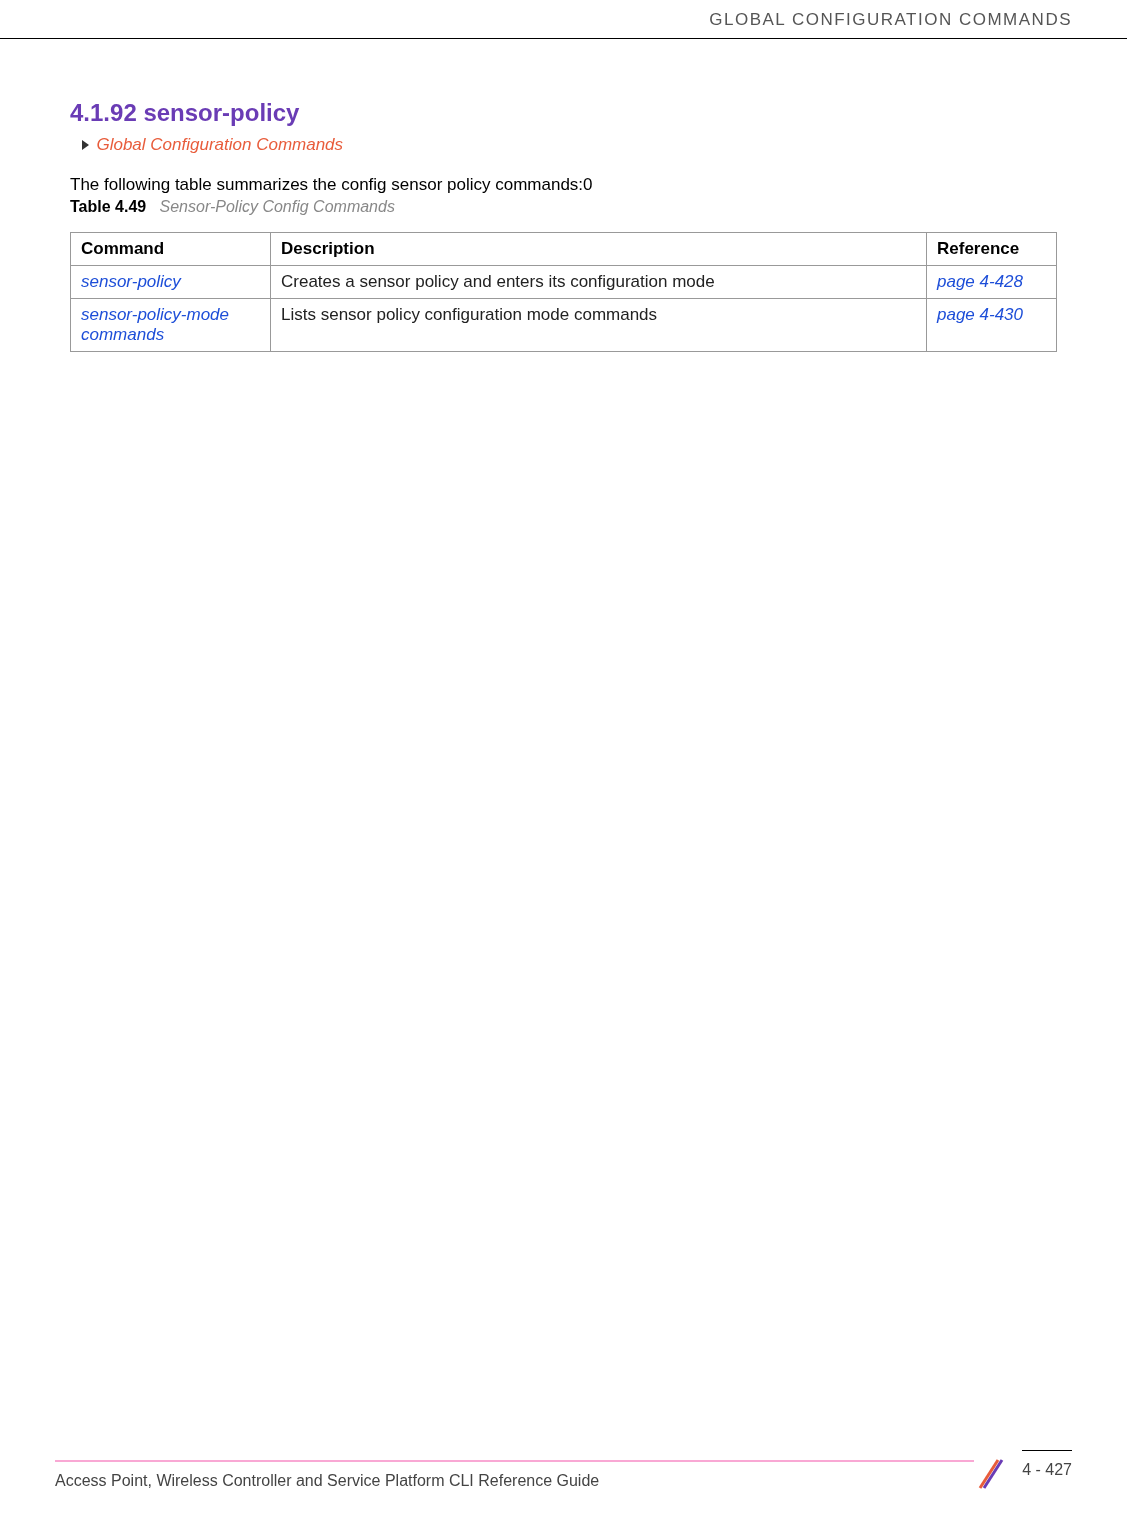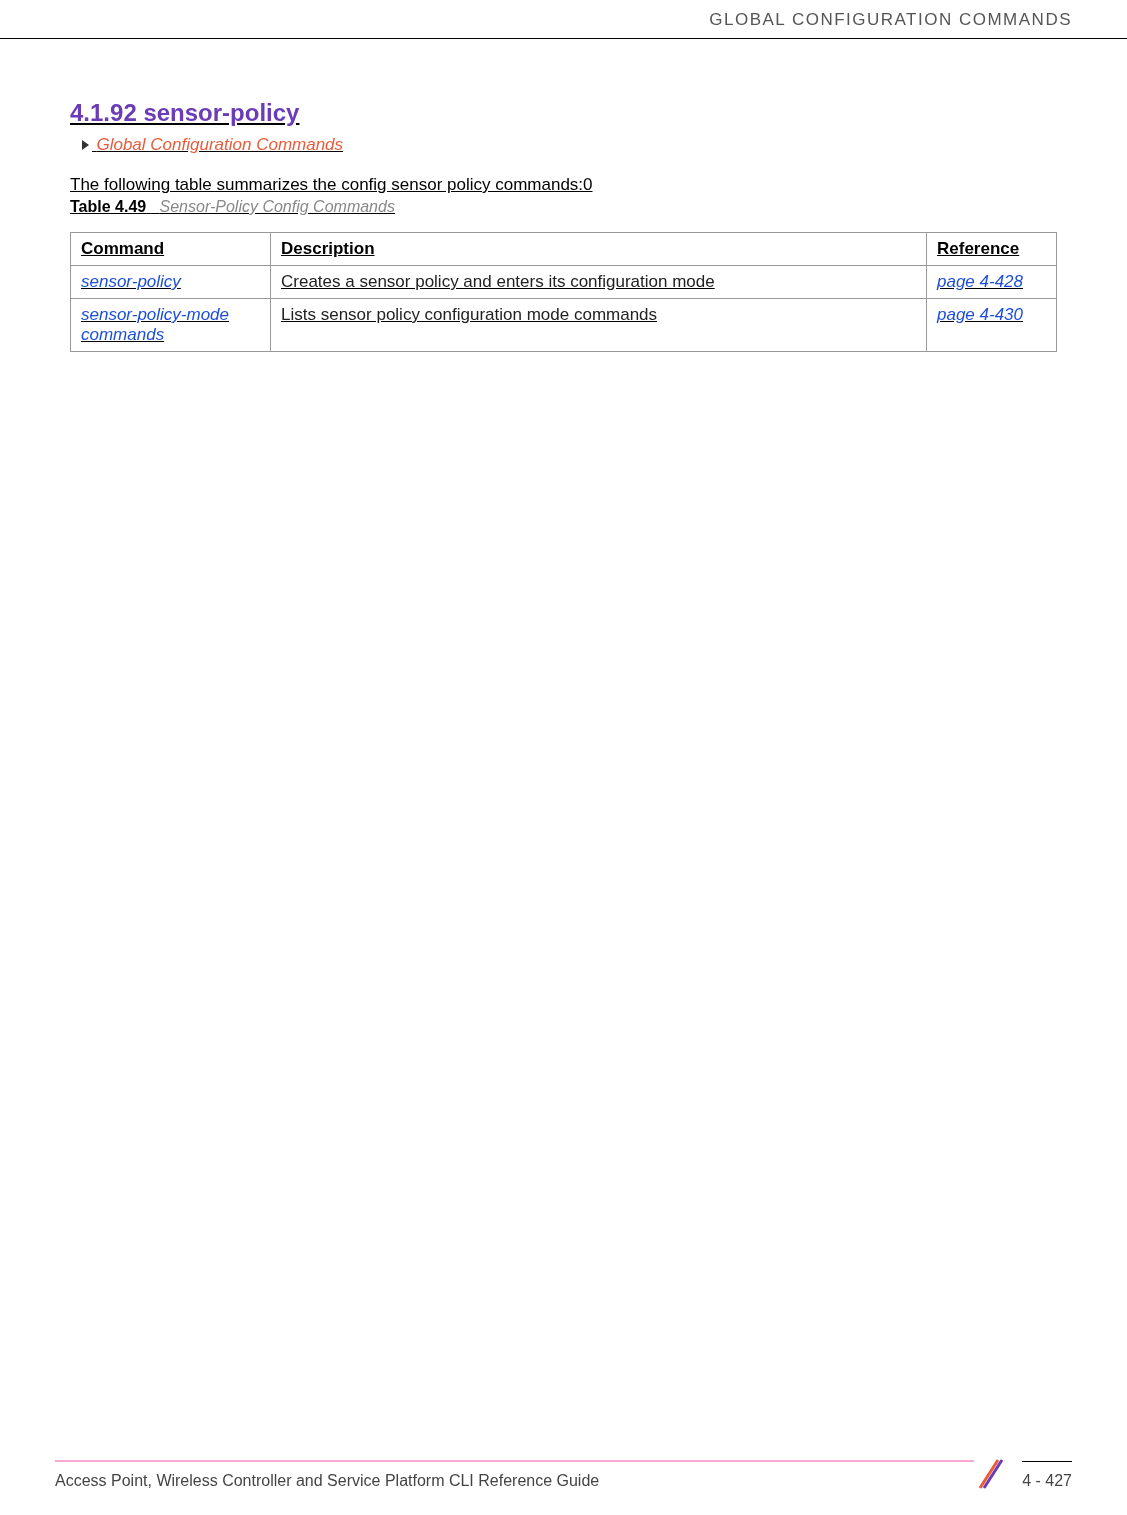--- a/index.html
+++ b/index.html
@@ -18,21 +18,20 @@
       text-align: right;
       padding: 10px 55px 8px 55px;
       border-bottom: 1px solid #000;
       color: #555;
       font-size: 17px;
       letter-spacing: 1.5px;
       font-weight: 300;
     }
     .content {
       padding: 60px 70px 0 70px;
-      text-decoration: underline;
     }
     .section-heading {
       color: #6a3cb5;
       font-size: 24px;
       font-weight: bold;
       margin-bottom: 8px;
     }
     .breadcrumb-line {
       margin-left: 12px;
       margin-bottom: 20px;
@@ -112,21 +111,20 @@
       font-size: 16px;
       color: #444;
     }
     .footer-left {
       flex: 1;
       border-top: 2px solid #f9a8d4;
       padding-top: 10px;
     }
     .footer-right {
       display: flex;
-      align-items: flex-end;
       gap: 12px;
     }
     .slash-icon {
       position: relative;
       top: 6px;
     }
     .page-num {
       padding-top: 10px;
       border-top: 1px solid #000;
     }

